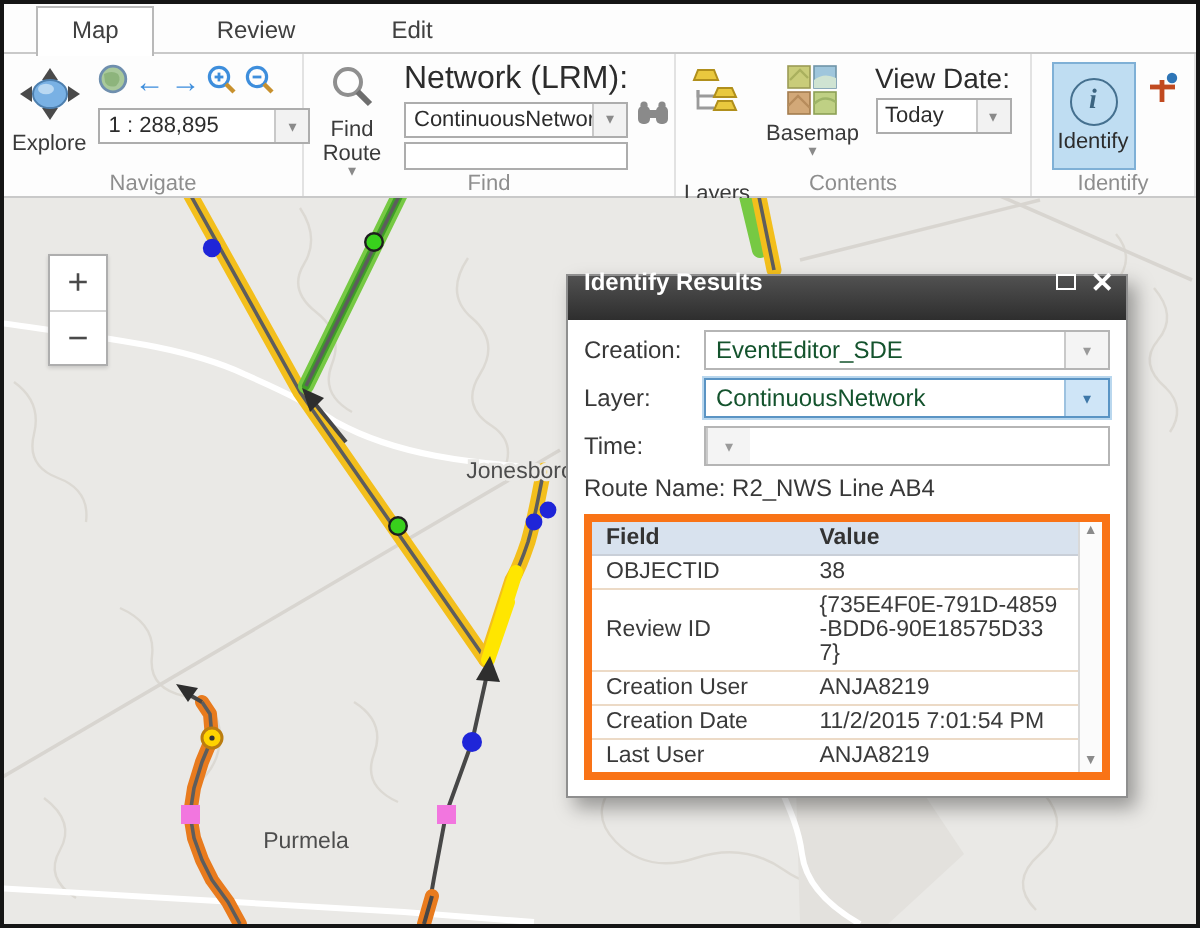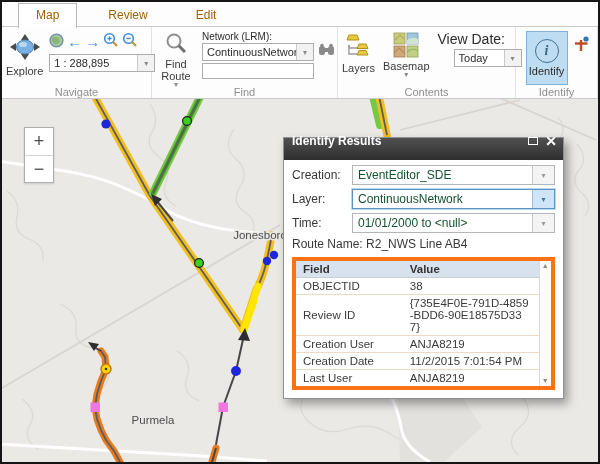--- a/index.html
+++ b/index.html
@@ -4,21 +4,21 @@
 <style>
   * { margin:0; padding:0; box-sizing:border-box; }
   html,body { width:600px; height:464px; overflow:hidden;
     font-family:"Liberation Sans", sans-serif; background:#fff; }
   .frame { width:600px; height:464px; border:2px solid #151515; position:relative; background:#fff; }
 
   
   .tab-row { height:25px; background:#fdfdfd; display:flex; align-items:flex-end;
     padding-left:16px; position:relative; }
   .tab-row::after { content:""; position:absolute; left:0; right:0; bottom:0; height:1px; background:#c9c9c9; }
-  .tab { font-size:12px; color:#a16207; padding:4px 17px 5px; position:relative; z-index:2; cursor:default; }
+  .tab { font-size:12px; color:#404040; padding:4px 17px 5px; position:relative; z-index:2; cursor:default; }
   .tab.active { background:#fff; border:1px solid #b9b9b9; border-bottom:none; padding-bottom:6px; margin-bottom:-1px; }
   .tab + .tab { margin-left:14px; }
 
   .ribbon-body { height:72px; background:#fdfdfd; display:flex; border-bottom:1px solid #c9c9c9; }
   .group { position:relative; padding:3px 2px 13px 4px; border-right:1px solid #e2e2e2; display:flex; }
   .group-label { position:absolute; bottom:0px; left:0; right:0; text-align:center;
     font-size:11px; color:#8e8e8e; }
   .g-navigate { width:150px; }
   .g-find { width:186px; }
   .g-contents { width:178px; }
@@ -29,30 +29,30 @@
   .combo { display:flex; height:18px; border:1px solid #adadad; background:#fff; align-items:center; }
   .combo .val { flex:1; font-size:11px; color:#2c2c2c; padding:0 4px; white-space:nowrap; overflow:hidden; }
   .combo .arrow-btn { width:17px; align-self:stretch; border-left:1px solid #c9c9c9; background:#f2f2f2;
     display:flex; align-items:center; justify-content:center; font-size:8px; color:#8a8a8a; }
   .caret { font-size:8px; color:#8a8a8a; line-height:6px; }
 
   .nav-right { display:flex; flex-direction:column; margin-left:6px; }
   .scale-combo { width:106px; margin-top:2px; }
 
   .find-col { display:flex; flex-direction:column; margin-left:6px; }
-  .find-col .lbl { font-size:10px; color:#2c2c2c; margin:1px 0 1px; }
+  .find-col .lbl { font-size:16px; color:#2c2c2c; margin:1px 0 1px; }
   .net-row { display:flex; align-items:center; gap:4px; }
   .net-combo { width:112px; }
   .route-input { width:112px; height:16px; border:1px solid #adadad; font-size:11px; padding:0 3px; margin-top:2px;
     font-family:"Liberation Sans", sans-serif; }
 
   .contents-inner { display:flex; gap:8px; }
   .vd-col { display:flex; flex-direction:column; }
   .vd-col .lbl { font-size:14px; color:#2c2c2c; margin:1px 0 2px; }
-  .vd-combo { width:68px;margin-left:16px; }
+  .vd-combo { width:68px; }
 
   .identify-btn { width:42px; height:54px; margin-top:1px; background:var(--identify-active-bg);
     border:1px solid #7fb0d6; display:flex; flex-direction:column; align-items:center;
     justify-content:center; gap:2px; font-size:11px; color:#2c2c2c; }
   .i-circle { width:24px; height:24px; border:1.5px solid #45708f; border-radius:50%;
     display:flex; align-items:center; justify-content:center;
     font-family:"Liberation Serif", serif; font-style:italic; font-weight:bold; font-size:14px; color:#3c6480; }
 
   
   .map-wrap { position:relative; width:596px; height:363px; background:#eae9e6; }
@@ -200,21 +200,21 @@
             </svg>
           </span>
         </div>
         <input class="route-input" value="" style="">
       </div>
       <div class="group-label">Find</div>
     </div>
 
     <div class="group g-contents">
       <div class="contents-inner">
-        <div class="big-btn" style="margin-top:2px;">
+        <div class="big-btn" style="margin-top:2px;gap:28px;">
           <span>
             <svg width="28" height="28" viewBox="0 0 28 28">
               <path d="M4,13 L4,22 L12,22" fill="none" stroke="#9a9a9a" stroke-width="1.4"></path>
               <path d="M4,13 L4,16 L12,16" fill="none" stroke="#9a9a9a" stroke-width="1.4"></path>
               <path d="M4,3 l8,0 l2,5 l-12,0 z" fill="#e9c83e" stroke="#b08f1c" stroke-width="1"></path>
               <path d="M14,12 l7,0 l2,4.5 l-11,0 z" fill="#e9c83e" stroke="#b08f1c" stroke-width="1"></path>
               <path d="M14,18.5 l7,0 l2,4.5 l-11,0 z" fill="#e9c83e" stroke="#b08f1c" stroke-width="1"></path>
             </svg>
           </span>
           <span>Layers</span>
@@ -377,21 +377,20 @@
       <div class="form-row">
         <span class="flabel">Layer:</span>
         <div class="dd sel">
           <span class="dval">ContinuousNetwork</span>
           <span class="darr">▾</span>
         </div>
       </div>
       <div class="form-row">
         <span class="flabel">Time:</span>
         <div class="dd">
-          <span class="dval">01/01/2000 to &lt;null&gt;</span>
           <span class="darr">▾</span>
         </div>
       </div>
       <div class="routename">
         <span>Route Name:</span>
         <span>R2_NWS Line AB4</span>
       </div>
 
       <div class="tbl-wrap">
         <table class="idtable">

